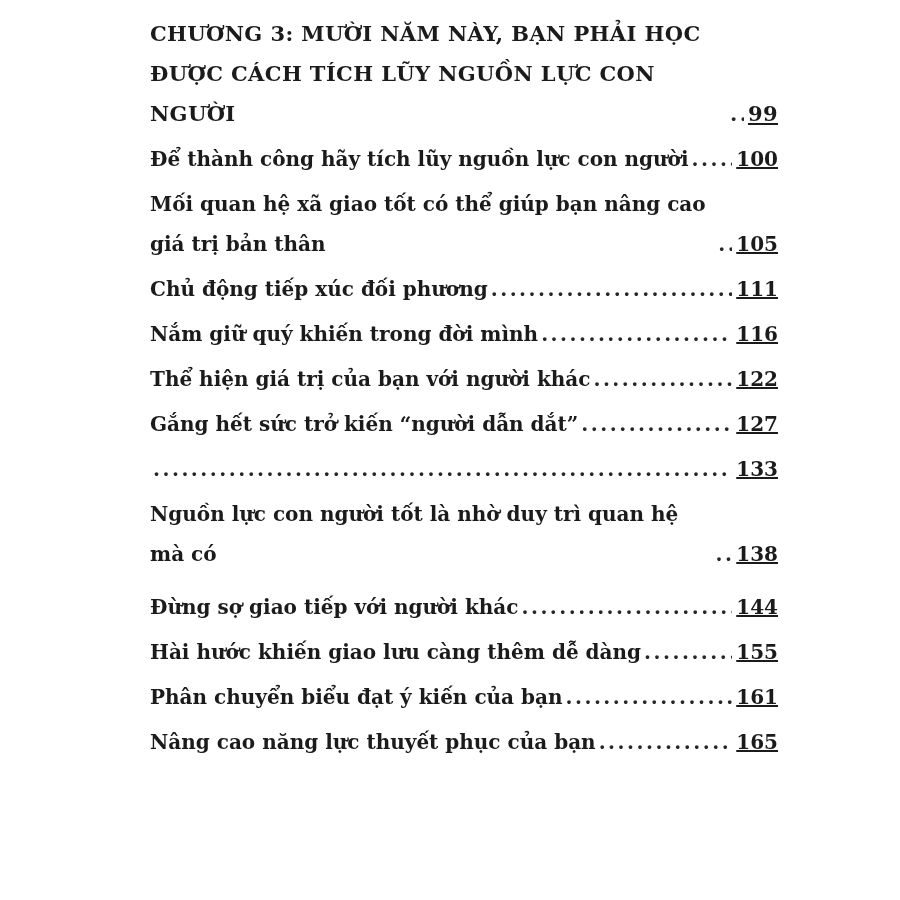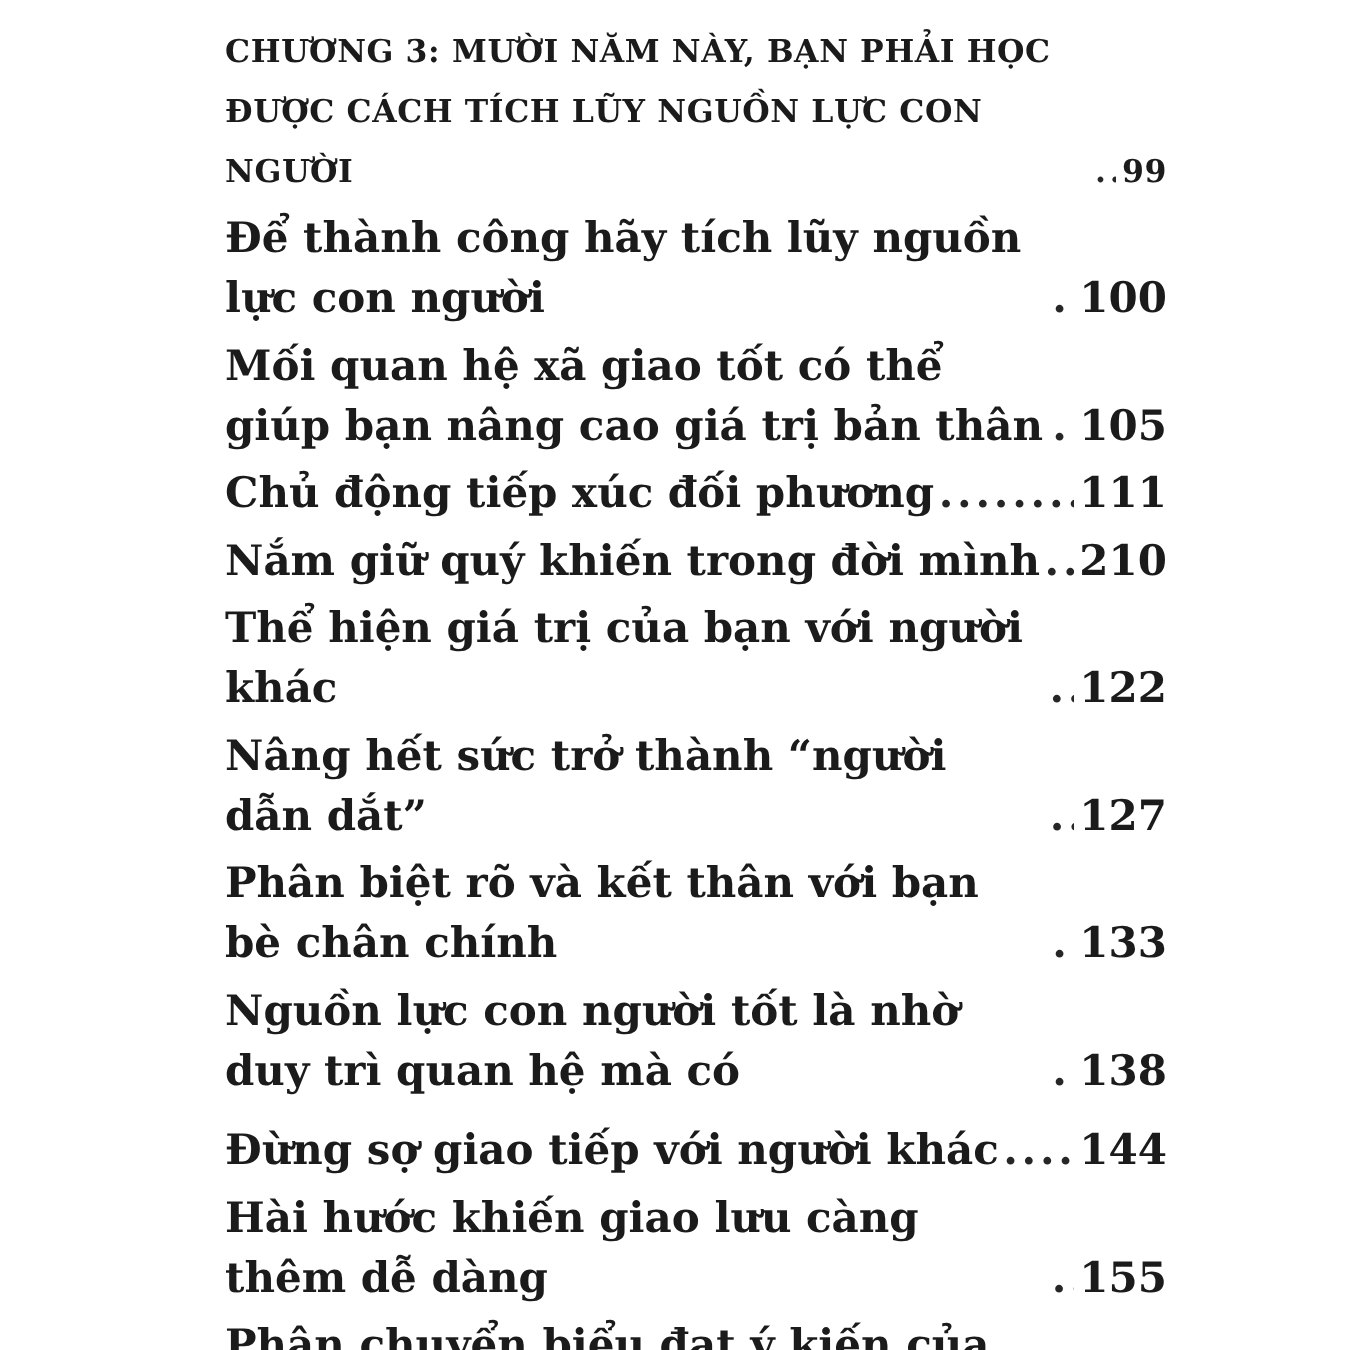--- a/index.html
+++ b/index.html
@@ -20,21 +20,21 @@
     font-family: "DejaVu Serif", "Liberation Serif", serif;
     font-weight: 700;
     overflow: hidden;
   }
   .toc-section + .toc-section {
     margin-top: 13px;
   }
   .entry {
     display: flex;
     align-items: flex-end;
-    font-size: 28px;
+    font-size: 20px;
     line-height: 40px;
     margin-bottom: 5px;
   }
   .entry.heading {
     font-size: 21px;
     letter-spacing: 0.4px;
   }
   .title {
     flex: 0 1 auto;
     min-width: 0;
@@ -48,20 +48,21 @@
     opacity: 0.95;
   }
   .leader::after {
     content: "..........................................................................................................................................................................";
     letter-spacing: 2.5px;
     font-weight: 700;
   }
   .pagenum {
     flex: 0 0 auto;
     padding-left: 1px;
+    text-decoration: underline;
   }
 </style>
 </head>
 <body>
 
 <div class="page">
   <div id="sections">
   <section class="toc-section">
     <div class="entry heading">
       <span class="title">CHƯƠNG 3: MƯỜI NĂM NÀY, BẠN PHẢI HỌC ĐƯỢC CÁCH TÍCH LŨY NGUỒN LỰC CON NGƯỜI</span>
@@ -83,37 +84,36 @@
 
   <div class="entry">
     <span class="title">Chủ động tiếp xúc đối phương</span>
     <span class="leader"></span>
     <span class="pagenum">111</span>
   </div>
 
   <div class="entry">
     <span class="title">Nắm giữ quý khiến trong đời mình</span>
     <span class="leader"></span>
-    <span class="pagenum">210</span>
+    <span class="pagenum">116</span>
   </div>
 
   <div class="entry">
     <span class="title">Thể hiện giá trị của bạn với người khác</span>
     <span class="leader"></span>
     <span class="pagenum">122</span>
   </div>
 
   <div class="entry">
-    <span class="title">Nâng hết sức trở thành “người dẫn dắt”</span>
+    <span class="title">Gắng hết sức trở kiến “người dẫn dắt”</span>
     <span class="leader"></span>
     <span class="pagenum">127</span>
   </div>
 
   <div class="entry">
-    <span class="title">Phân biệt rõ và kết thân với bạn bè chân chính</span>
     <span class="leader"></span>
     <span class="pagenum">133</span>
   </div>
 
   <div class="entry">
     <span class="title">Nguồn lực con người tốt là nhờ duy trì quan hệ mà có</span>
     <span class="leader"></span>
     <span class="pagenum">138</span>
   </div>
 </div>

